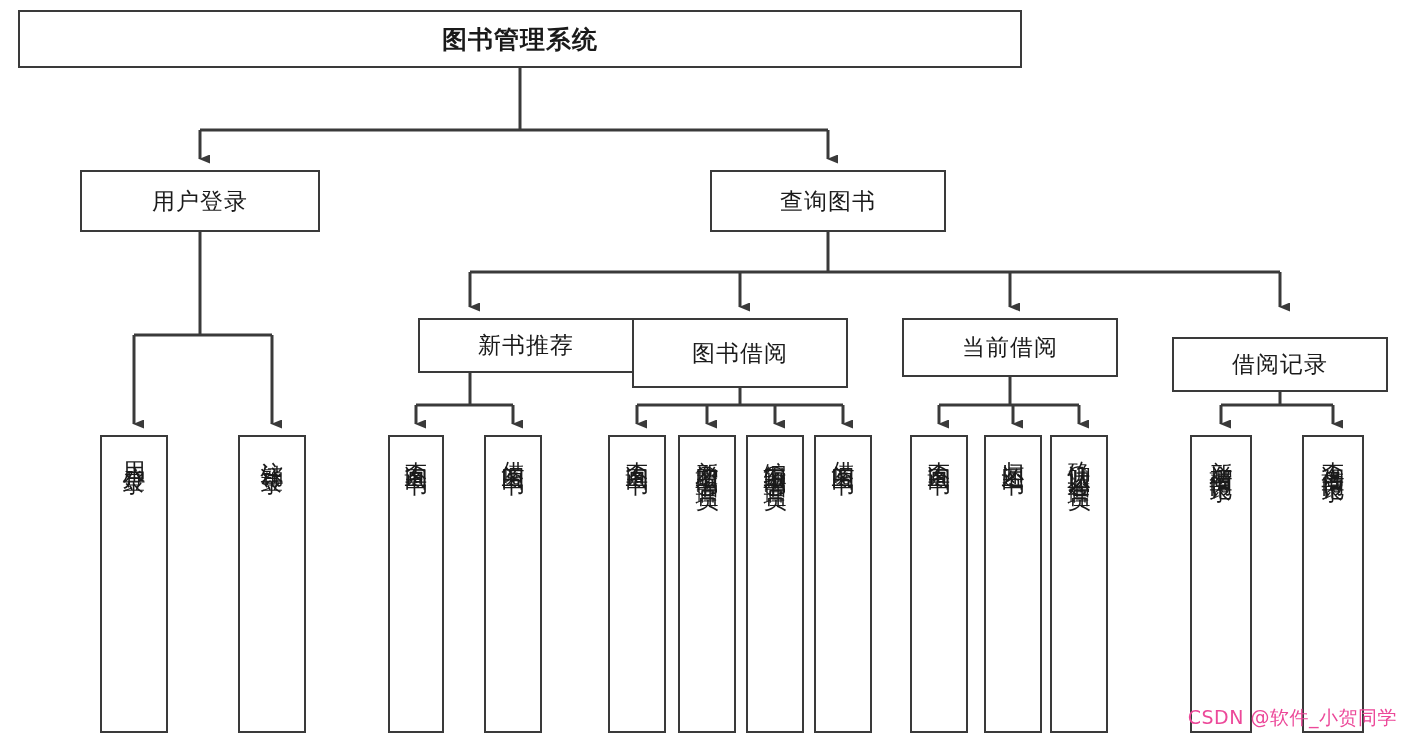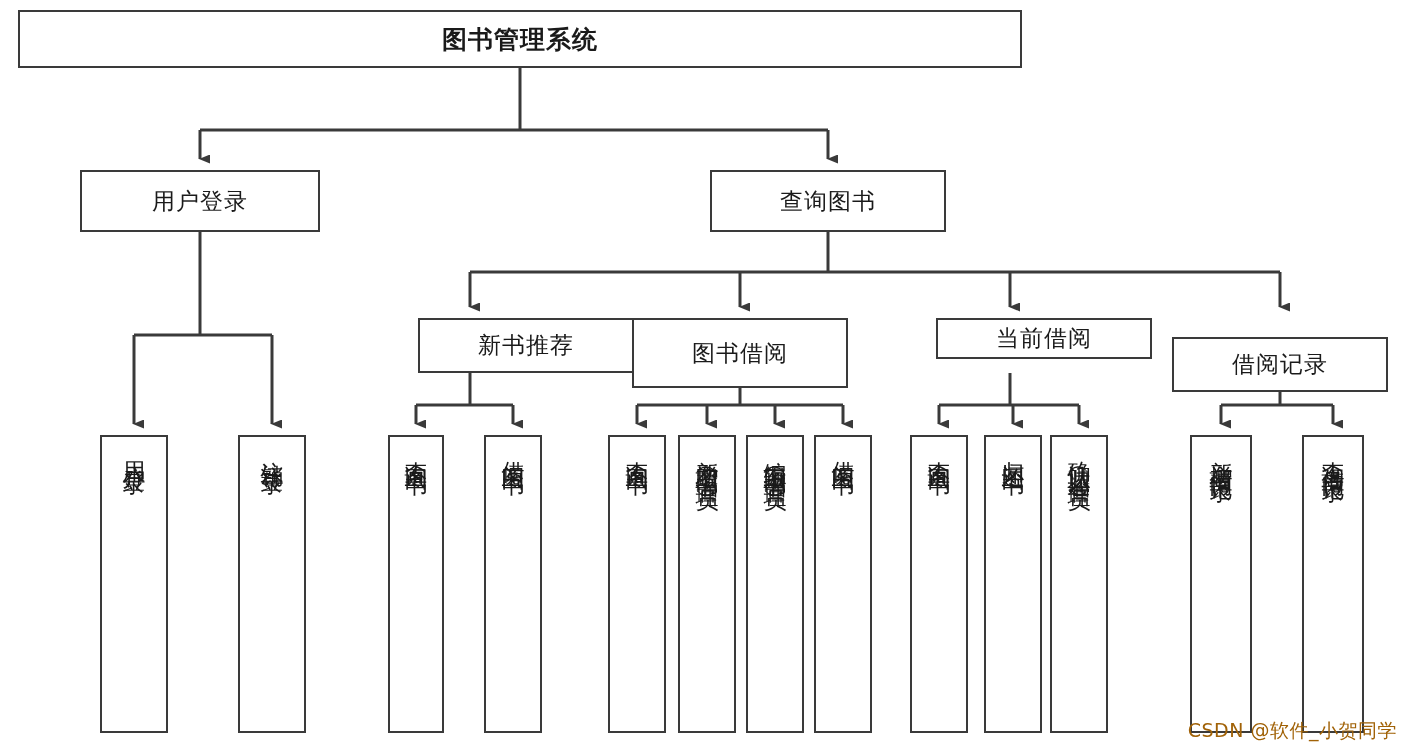--- a/index.html
+++ b/index.html
@@ -62,23 +62,23 @@
     display: block;
   }
   .leaf-inner {
     width: 100%;
     display: flex;
     justify-content: center;
   }
   #watermark {
     position: absolute;
     right: 8px;
-    bottom: 3px;
+    bottom: 16px;
     font-size: 19px;
-    color: #a16207;
+    color: #ec4899;
     z-index: 5;
     white-space: nowrap;
     letter-spacing: 0.5px;
   }
 </style>
 </head>
 <body>
 
 <div id="diagram-root">
 
@@ -138,21 +138,21 @@
       </div>
     </div>
 
   <div id="level2-container">
       <div class="node level2" style="left: 382px; top: 318px; width: 216px; height: 55px; margin-left: 36px;">
         <span>新书推荐</span>
       </div>
       <div class="node level2" style="left: 632px; top: 318px; width: 216px; height: 70px;">
         <span>图书借阅</span>
       </div>
-      <div class="node level2" style="left: 936px; top: 318px; width: 216px; height: 41px; text-align: right;">
+      <div class="node level2" style="left: 902px; top: 318px; width: 216px; height: 59px; text-align: right;">
         <span>当前借阅</span>
       </div>
       <div class="node level2" style="left: 1172px; top: 318px; width: 216px; height: 55px; margin-top: 19px;">
         <span>借阅记录</span>
       </div>
     </div>
 
   <div id="leaf-container">
       <div class="node leaf" style="left: 100px; top: 435px; width: 68px; height: 298px;">
         <div class="leaf-inner">

